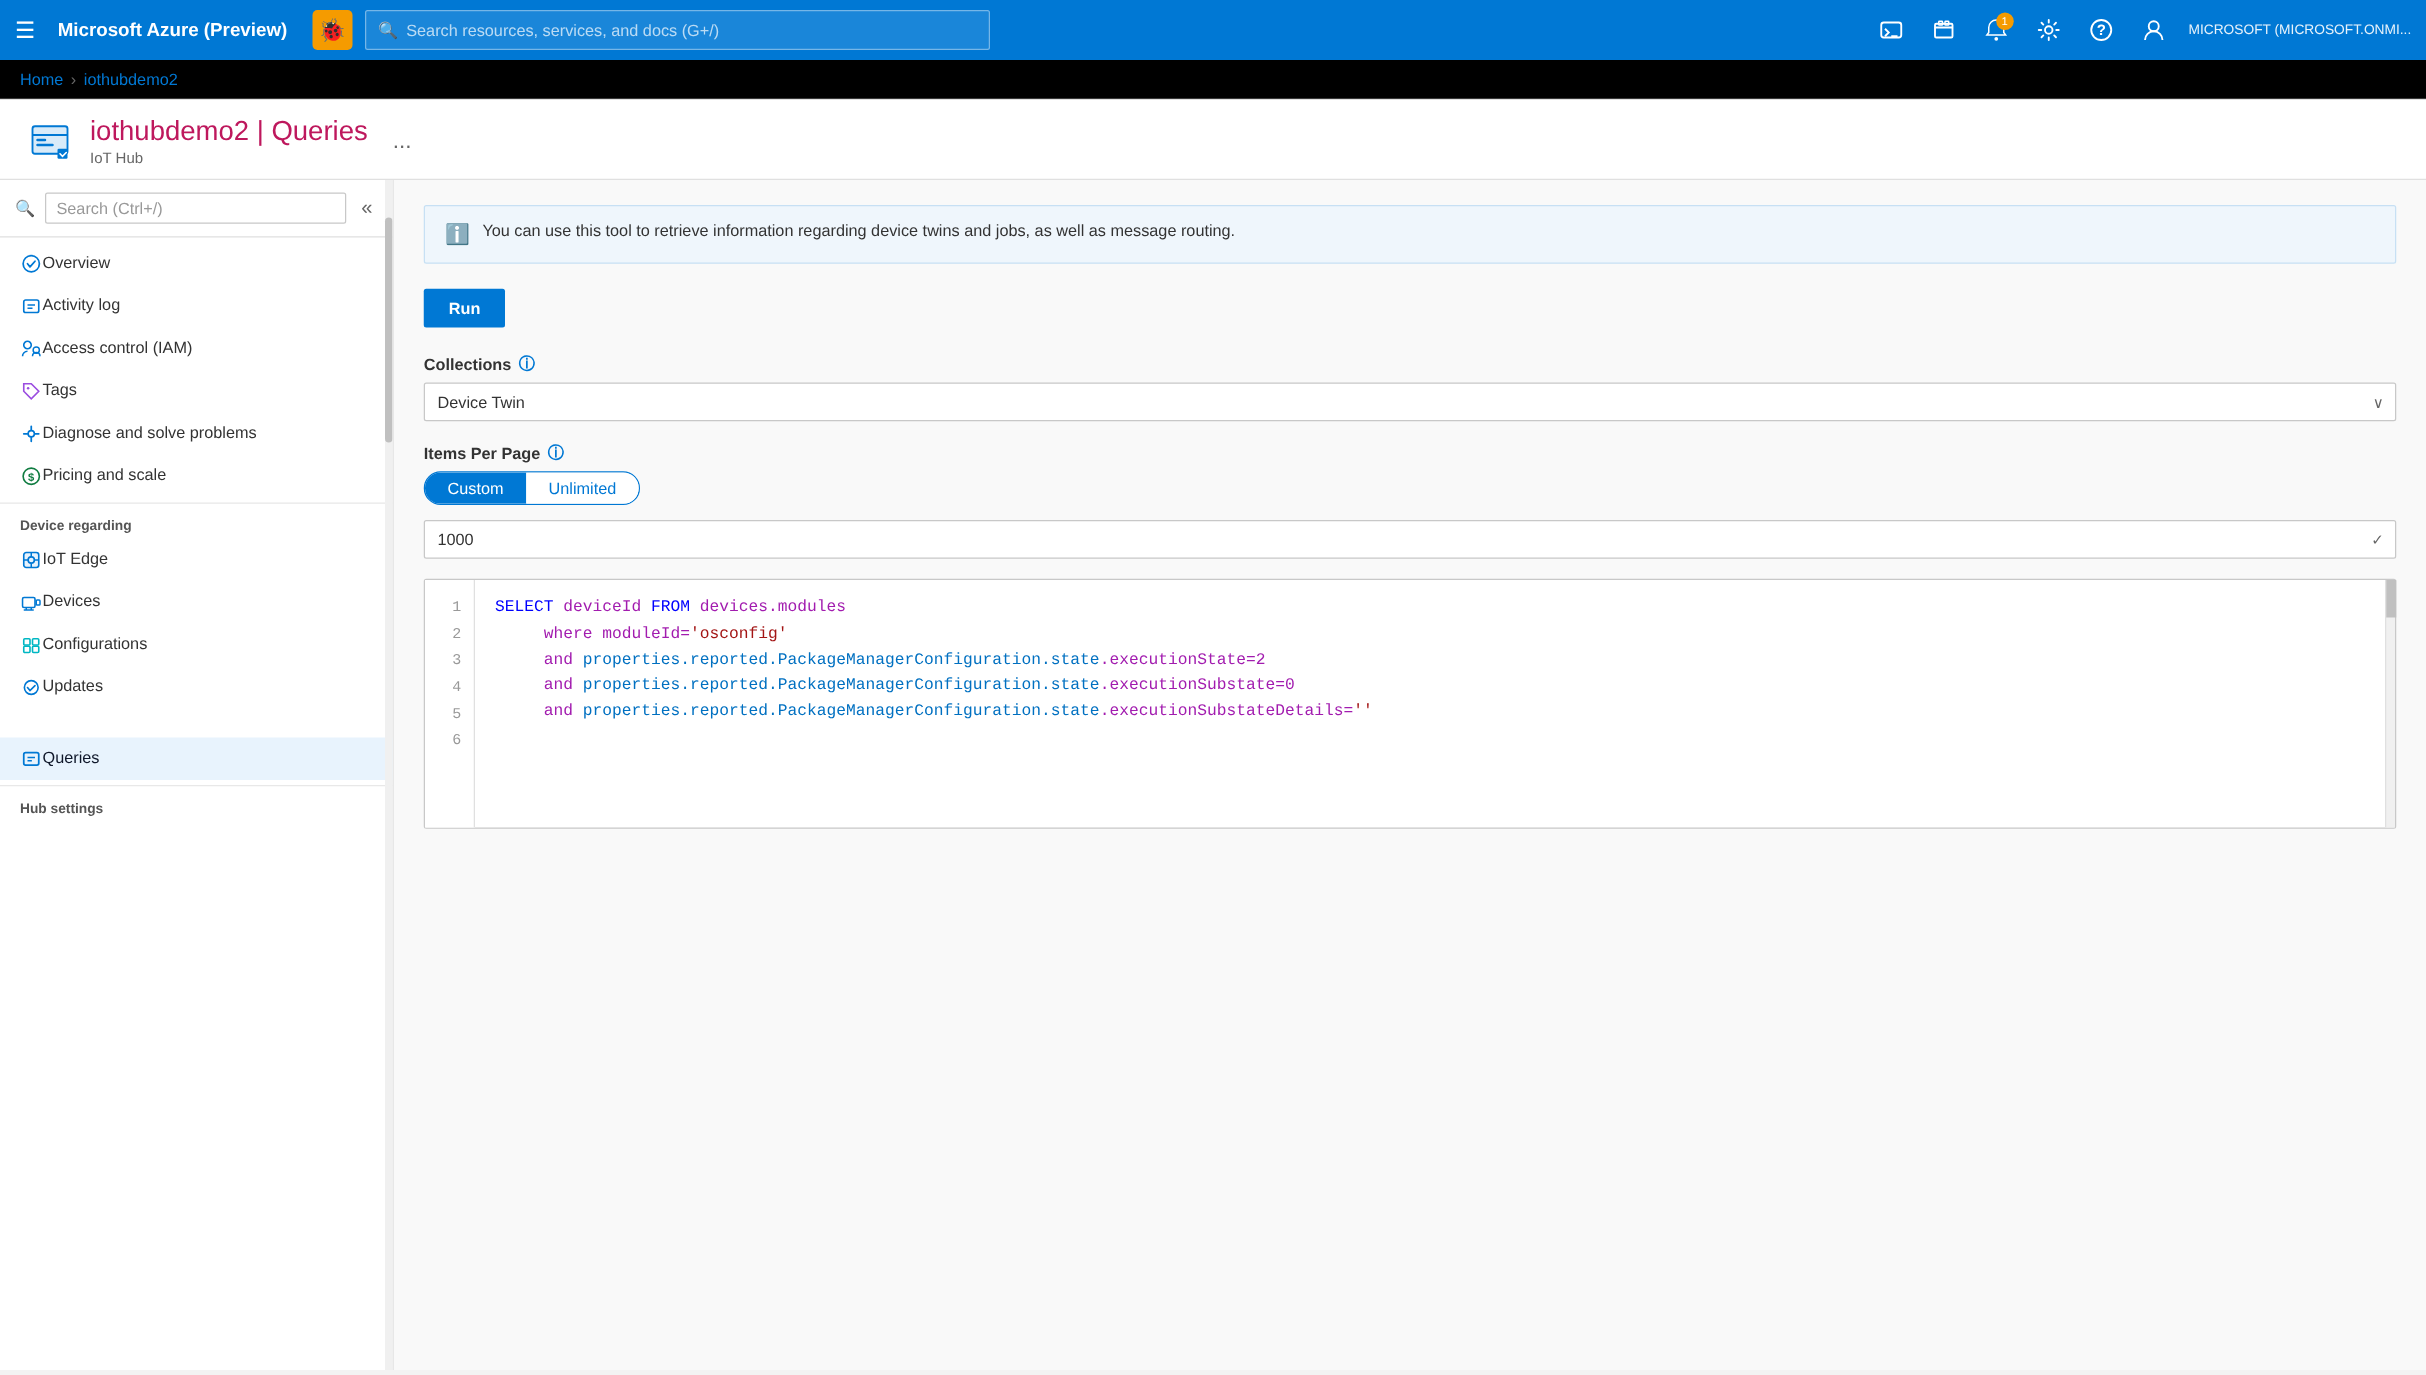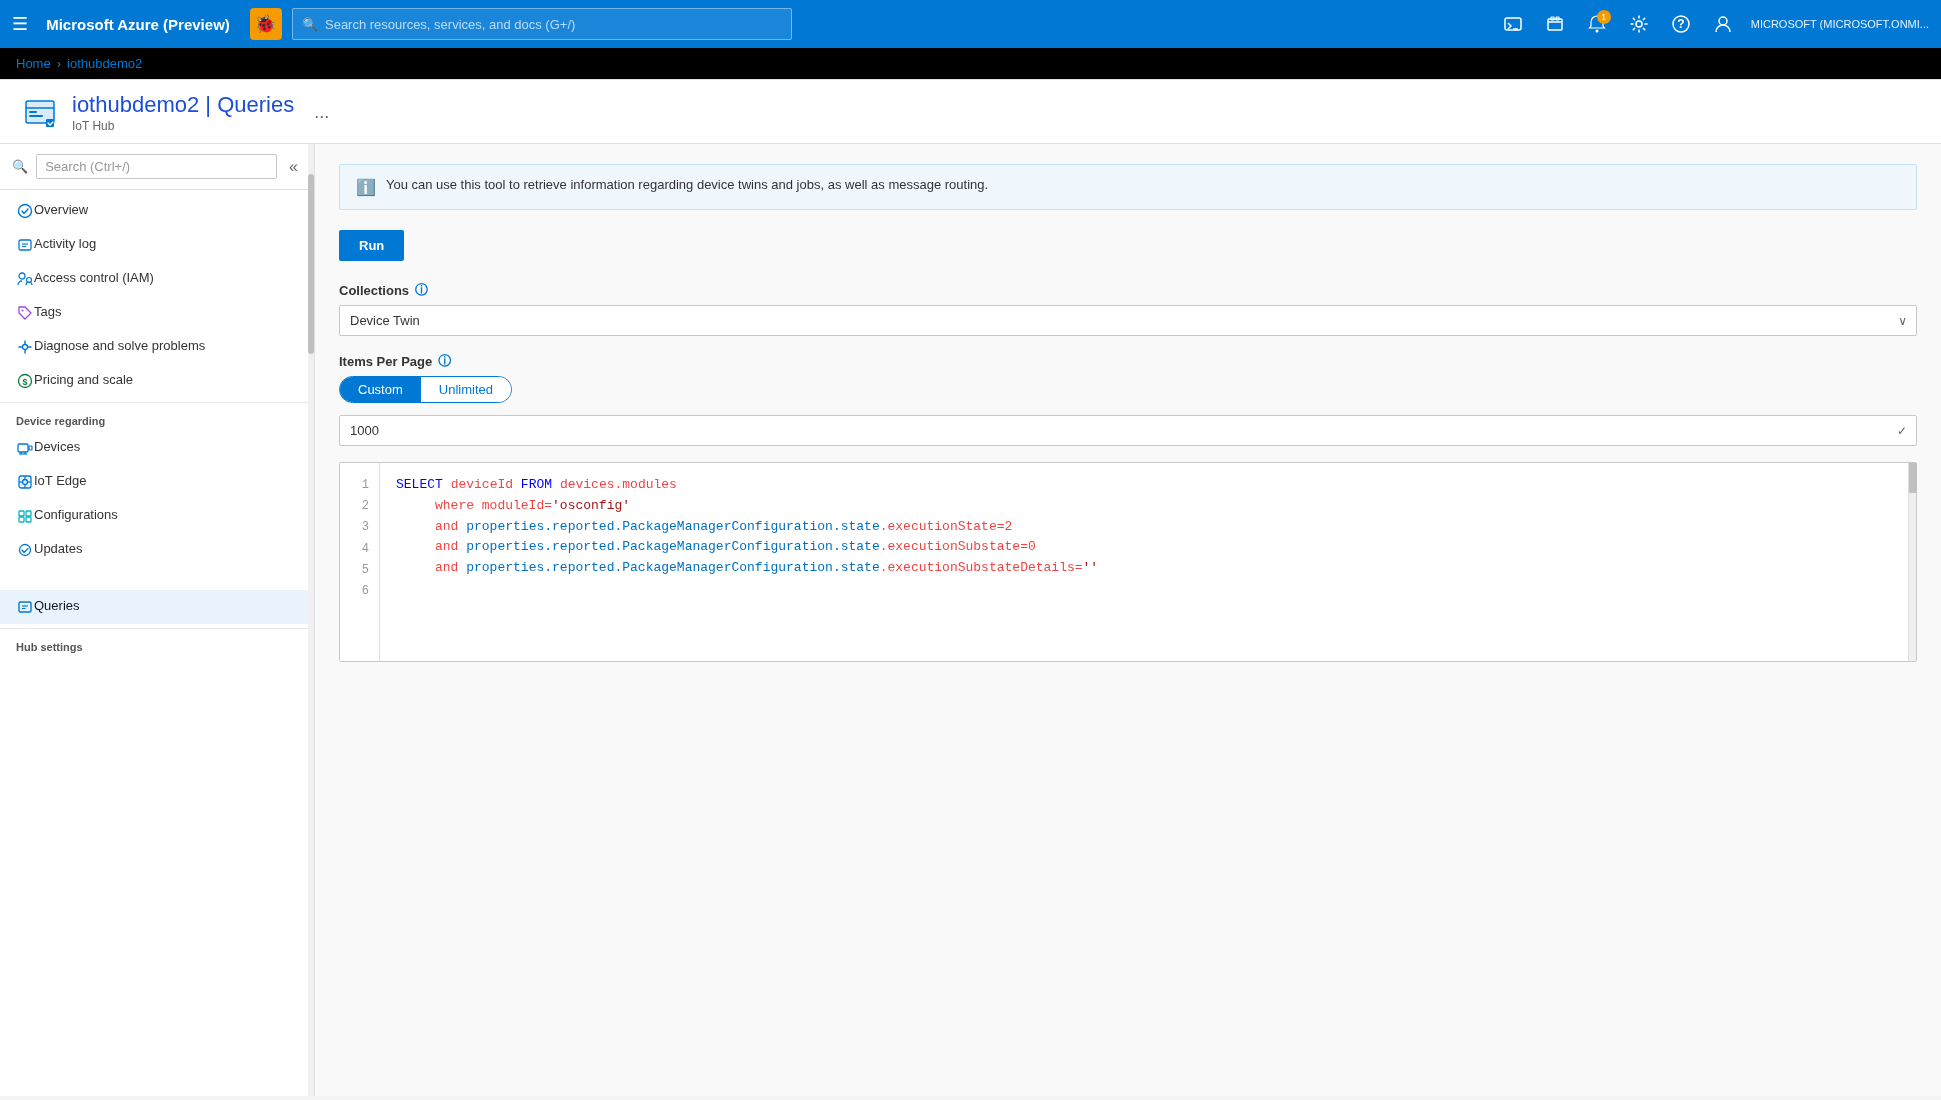--- a/index.html
+++ b/index.html
@@ -91,21 +91,21 @@
       align-items: center;
       gap: 12px;
       border-bottom: 1px solid #e0e0e0;
     }
     .page-icon {
       width: 40px; height: 40px;
       display: flex; align-items: center; justify-content: center;
     }
     .page-icon svg { width: 36px; height: 36px; }
     .page-title-block { display: flex; flex-direction: column; }
-    .page-title { font-size: 22px; font-weight: 400; color: #1d4ed8; }
+    .page-title { font-size: 22px; font-weight: 400; color: #be185d; }
     .page-subtitle { font-size: 12px; color: #666; margin-top: 1px; }
     .page-more { color: #666; font-size: 18px; cursor: pointer; margin-left: 8px; }
 
     
     .main-layout {
       display: flex;
       height: calc(1100px - 48px - 38px - 62px);
       background: #f3f3f3;
     }
 
@@ -322,21 +322,21 @@
       overflow-x: auto;
     }
     .code-line {
       line-height: 1.6;
       white-space: nowrap;
     }
     .kw-select { color: #0000ff; }
     .kw-from { color: #0000ff; }
     .kw-string { color: #a31515; }
     .kw-property { color: #0070c1; }
-    .kw-identifier { color: #ef4444; }
+    .kw-identifier { color: #a21caf; }
 
     
     .content-area::-webkit-scrollbar { width: 8px; }
     .content-area::-webkit-scrollbar-track { background: #f0f0f0; }
     .content-area::-webkit-scrollbar-thumb { background: #c0c0c0; border-radius: 4px; }
 
     .editor-scroll-bar {
       width: 8px;
       background: #f0f0f0;
       border-left: 1px solid #e0e0e0;
@@ -502,42 +502,42 @@
             </svg>
         </div>
         <span>Pricing and scale</span>
       </div>
 
       <div class="section-label">Device regarding</div>
 
       <div class="nav-item">
         <div class="nav-item-icon">
           <svg width="16" height="16" viewBox="0 0 16 16" fill="none">
-              <rect x="1" y="4" width="10" height="8" rx="1.2" stroke="#0078d4" stroke-width="1.3" fill="none"></rect>
-              <rect x="12" y="6" width="3" height="4" rx="0.7" stroke="#0078d4" stroke-width="1.2" fill="none"></rect>
-              <line x1="4" y1="12" x2="4" y2="14" stroke="#0078d4" stroke-width="1.2"></line>
-              <line x1="8" y1="12" x2="8" y2="14" stroke="#0078d4" stroke-width="1.2"></line>
-              <line x1="2" y1="14" x2="10" y2="14" stroke="#0078d4" stroke-width="1.2"></line>
-            </svg>
-        </div>
-        <span>Devices</span>
-      </div>
-
-      <div class="nav-item">
-        <div class="nav-item-icon">
-          <svg width="16" height="16" viewBox="0 0 16 16" fill="none">
               <rect x="2" y="2" width="12" height="12" rx="2" stroke="#0078d4" stroke-width="1.3" fill="#e8f3fd"></rect>
               <circle cx="8" cy="8" r="2.5" stroke="#0078d4" stroke-width="1.3" fill="none"></circle>
               <line x1="8" y1="2" x2="8" y2="5.5" stroke="#0078d4" stroke-width="1.2"></line>
               <line x1="8" y1="10.5" x2="8" y2="14" stroke="#0078d4" stroke-width="1.2"></line>
               <line x1="2" y1="8" x2="5.5" y2="8" stroke="#0078d4" stroke-width="1.2"></line>
               <line x1="10.5" y1="8" x2="14" y2="8" stroke="#0078d4" stroke-width="1.2"></line>
             </svg>
         </div>
         <span>IoT Edge</span>
+      </div>
+
+      <div class="nav-item">
+        <div class="nav-item-icon">
+          <svg width="16" height="16" viewBox="0 0 16 16" fill="none">
+              <rect x="1" y="4" width="10" height="8" rx="1.2" stroke="#0078d4" stroke-width="1.3" fill="none"></rect>
+              <rect x="12" y="6" width="3" height="4" rx="0.7" stroke="#0078d4" stroke-width="1.2" fill="none"></rect>
+              <line x1="4" y1="12" x2="4" y2="14" stroke="#0078d4" stroke-width="1.2"></line>
+              <line x1="8" y1="12" x2="8" y2="14" stroke="#0078d4" stroke-width="1.2"></line>
+              <line x1="2" y1="14" x2="10" y2="14" stroke="#0078d4" stroke-width="1.2"></line>
+            </svg>
+        </div>
+        <span>Devices</span>
       </div>
 
       <div class="nav-item">
         <div class="nav-item-icon">
           <svg width="16" height="16" viewBox="0 0 16 16" fill="none">
               <rect x="2" y="3" width="5" height="5" rx="0.8" stroke="#00b7c3" stroke-width="1.3" fill="none"></rect>
               <rect x="9" y="3" width="5" height="5" rx="0.8" stroke="#00b7c3" stroke-width="1.3" fill="none"></rect>
               <rect x="2" y="9" width="5" height="5" rx="0.8" stroke="#00b7c3" stroke-width="1.3" fill="none"></rect>
               <rect x="9" y="9" width="5" height="5" rx="0.8" stroke="#00b7c3" stroke-width="1.3" fill="none"></rect>
             </svg>

